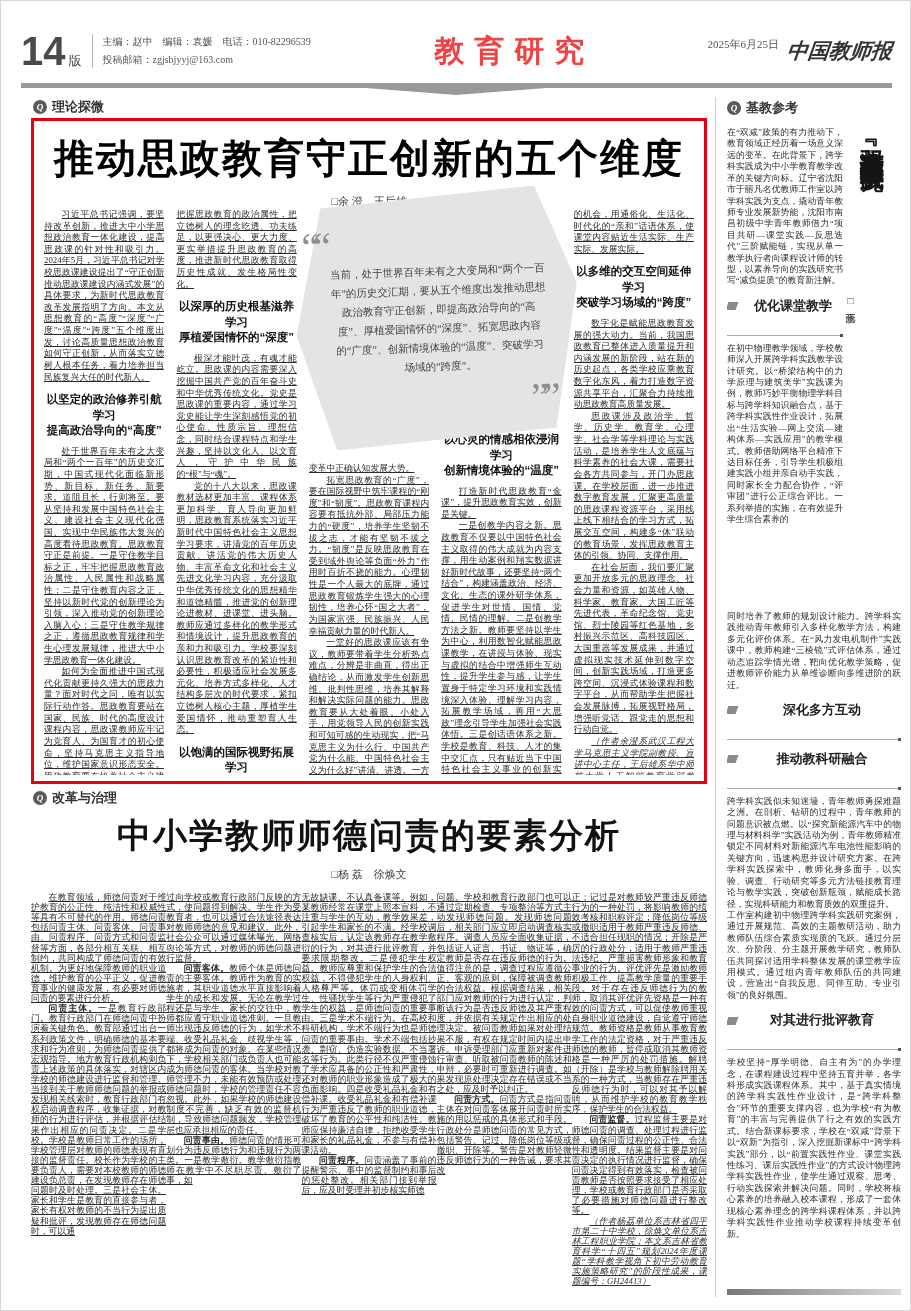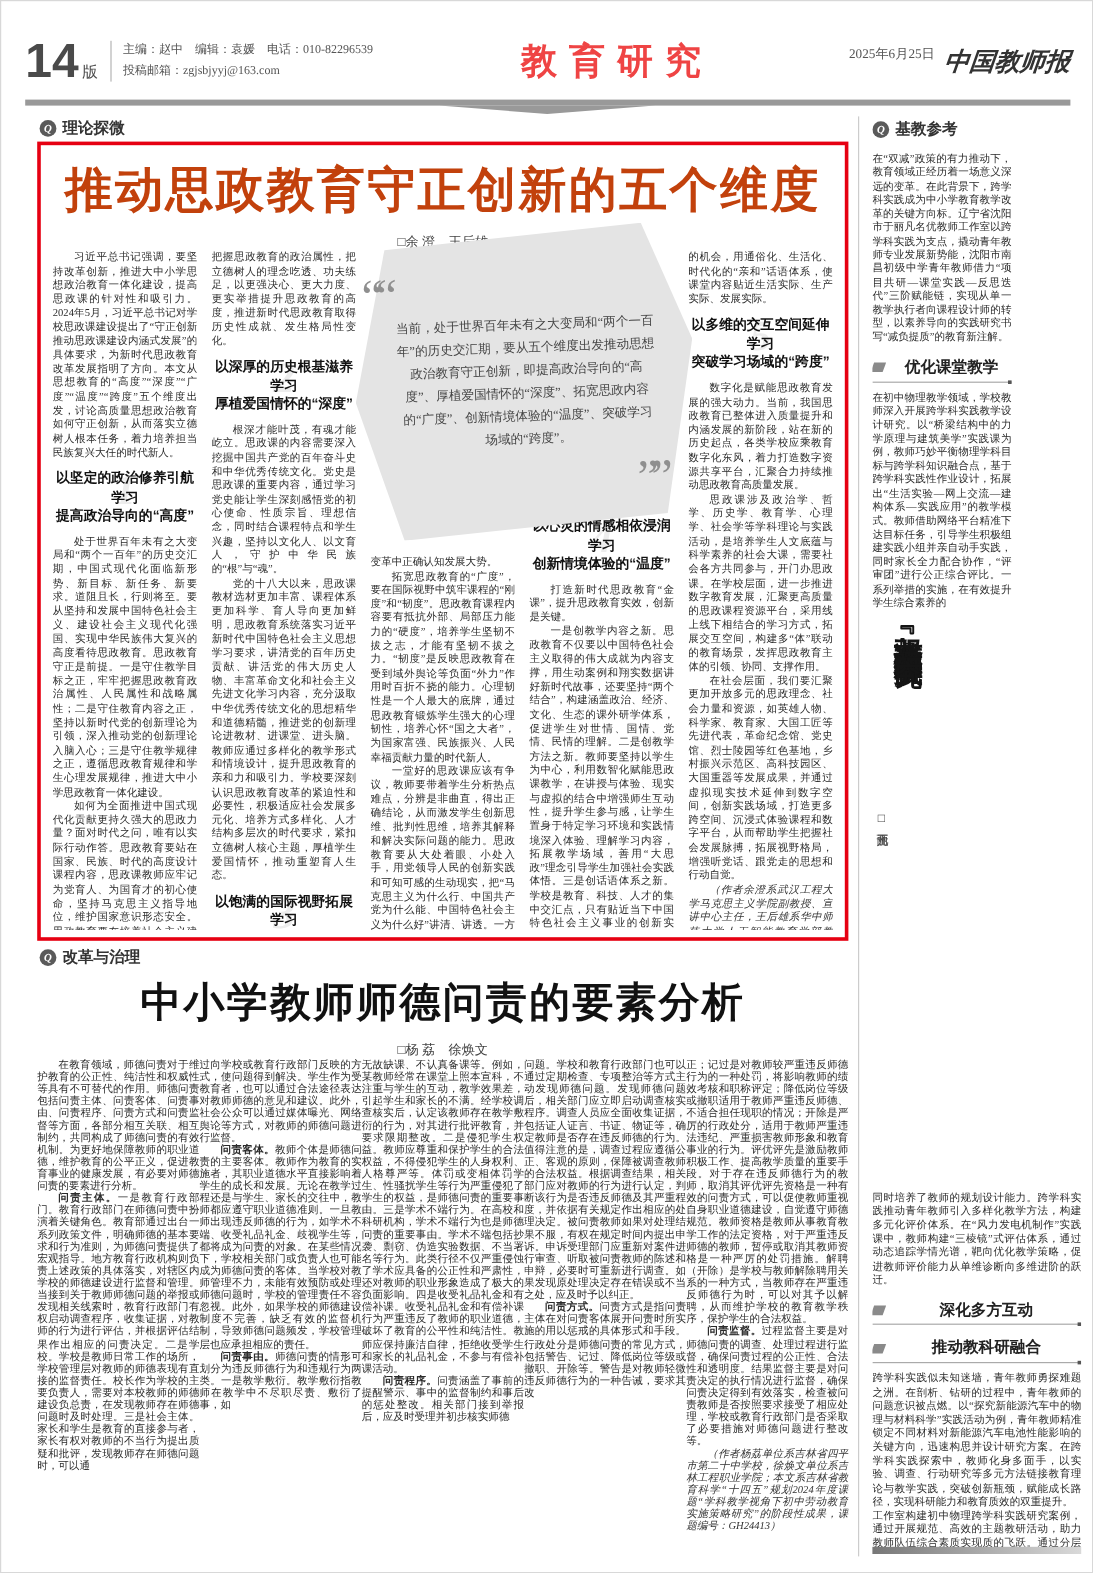--- a/index.html
+++ b/index.html
@@ -32,25 +32,25 @@
                font-weight:bold; font-size:13px; color:#333; }
   .q-ico { display:inline-flex; align-items:center; justify-content:center; width:14px; height:14px;
            border-radius:50%; background:#5a5a5a; color:#fff; font-size:9px; font-family:"Liberation Serif",serif;
            font-style:italic; }
 
   
   .label-theory { position:absolute; left:32px; top:97px; }
   .redbox { position:absolute; left:30px; top:117px; width:676px; height:666px;
             border:3px solid #e60012; background:#fff; }
   .main-title { margin-top:10px; text-align:center; font-family:"Liberation Sans",sans-serif;
-                font-weight:900; font-size:40px; letter-spacing:2px; color:#c2410c; }
+                font-weight:900; font-size:40px; letter-spacing:2px; color:#000000; }
   .byline { text-align:center; font-size:11px; color:#444; margin-top:8px; }
   .cols { position:absolute; left:10px; right:10px; top:88px; bottom:6px; display:flex; gap:12px; }
   .col { flex:1; overflow:hidden; font-size:8.8px; line-height:1.32; color:#2b2b2b; text-align:justify; }
-  .col p, .bcol p { margin:0; text-indent:2em; }
+  .col p, .bcol p { margin:0; text-indent:2em;text-decoration:underline; }
   .col p.ni, .bcol p.ni, .sb p.ni { text-indent:0; }
   .col p.it, .bcol p.it, .sb p.it { font-style:italic; color:#333; font-family:"Liberation Serif",serif; }
   .colhead { position:relative; text-align:center; font-family:"Liberation Sans",sans-serif;
              font-weight:bold; font-size:11.5px; line-height:1.35; color:#111; margin:9px 0 7px; z-index:1; }
   .hnum { position:absolute; left:50%; top:-8px; transform:translateX(-50%); font-size:36px;
           color:#ededed; z-index:-1; font-style:italic; font-family:"Liberation Serif",serif; }
   .spacer { width:100%; }
 
   
   .pq { position:absolute; left:262px; top:68px; width:282px; height:258px; z-index:2;
@@ -61,36 +61,36 @@
         font-size:10.5px; line-height:1.8; color:#454545; text-align:center; }
   .pq-open { position:absolute; left:8px; top:34px; font-size:40px; color:#8f8f8f; line-height:1;
         font-family:"Liberation Serif",serif; letter-spacing:-6px; }
   .pq-close { position:absolute; right:26px; bottom:26px; font-size:40px; color:#8f8f8f; line-height:1;
         font-family:"Liberation Serif",serif; letter-spacing:-6px; }
 
   
   .bottom-art { position:absolute; left:30px; top:788px; width:676px; height:520px; }
   .bottom-title { text-align:center; font-family:"Liberation Sans",sans-serif; font-weight:900;
                   font-size:34px; letter-spacing:2px; color:#111; margin-top:6px; }
-  .bcols { display:flex; height:408px; }
+  .bcols { display:flex; margin-top:10px; height:408px; }
   .bcol { flex:1; overflow:hidden; font-size:8.8px; line-height:1.15; color:#2b2b2b; text-align:justify; }
   .bcol b { font-family:"Liberation Sans",sans-serif; }
 
   
   .v-rule { position:absolute; left:714px; top:96px; width:1px; height:1200px; background:#ccc; }
   .sidebar { position:absolute; left:726px; top:96px; width:174px; height:1196px; overflow:hidden; }
   .sb { font-size:8.8px; line-height:1.3; color:#2b2b2b; text-align:justify; }
-  .sb-top { display:flex; margin-top:10px;flex-direction:column; }
+  .sb-top { display:flex; margin-top:10px; }
   .sb-narrow { width:116px; }
   .sb-titlecol { width:58px; position:relative; }
   .v-title { writing-mode:vertical-rl; font-family:"Liberation Sans",sans-serif; font-weight:900;
              font-size:24px; letter-spacing:1px; color:#151515; margin:4px auto 0; height:480px; }
   .v-byline { position:absolute; left:0; top:168px; writing-mode:vertical-rl; font-size:10px; color:#444; }
   .sb-head { position:relative; display:flex; align-items:center; margin:11px 0 7px;
-             border-bottom:1px solid #aaa; padding-bottom:3px; }
+             border-bottom:1px solid #aaa; padding-bottom:20px; }
   .sb-ico { width:10px; height:8px; background:#8a8a8a; transform:skewX(-20deg); margin-right:6px; }
   .sb-head-t { flex:1; text-align:center; font-family:"Liberation Sans",sans-serif; font-weight:bold;
                font-size:13px; color:#222; }
   .sb-dot { position:absolute; right:0; bottom:-2px; width:3px; height:3px; background:#555; }
   .sb-bar { position:absolute; left:726px; top:1288px; width:174px; height:6px;
             background:linear-gradient(to right,#777,#d9d9d9); }
   .label-reform { margin-left:2px; }
   .label-basic { margin-top:2px; }
 </style>
 </head>

